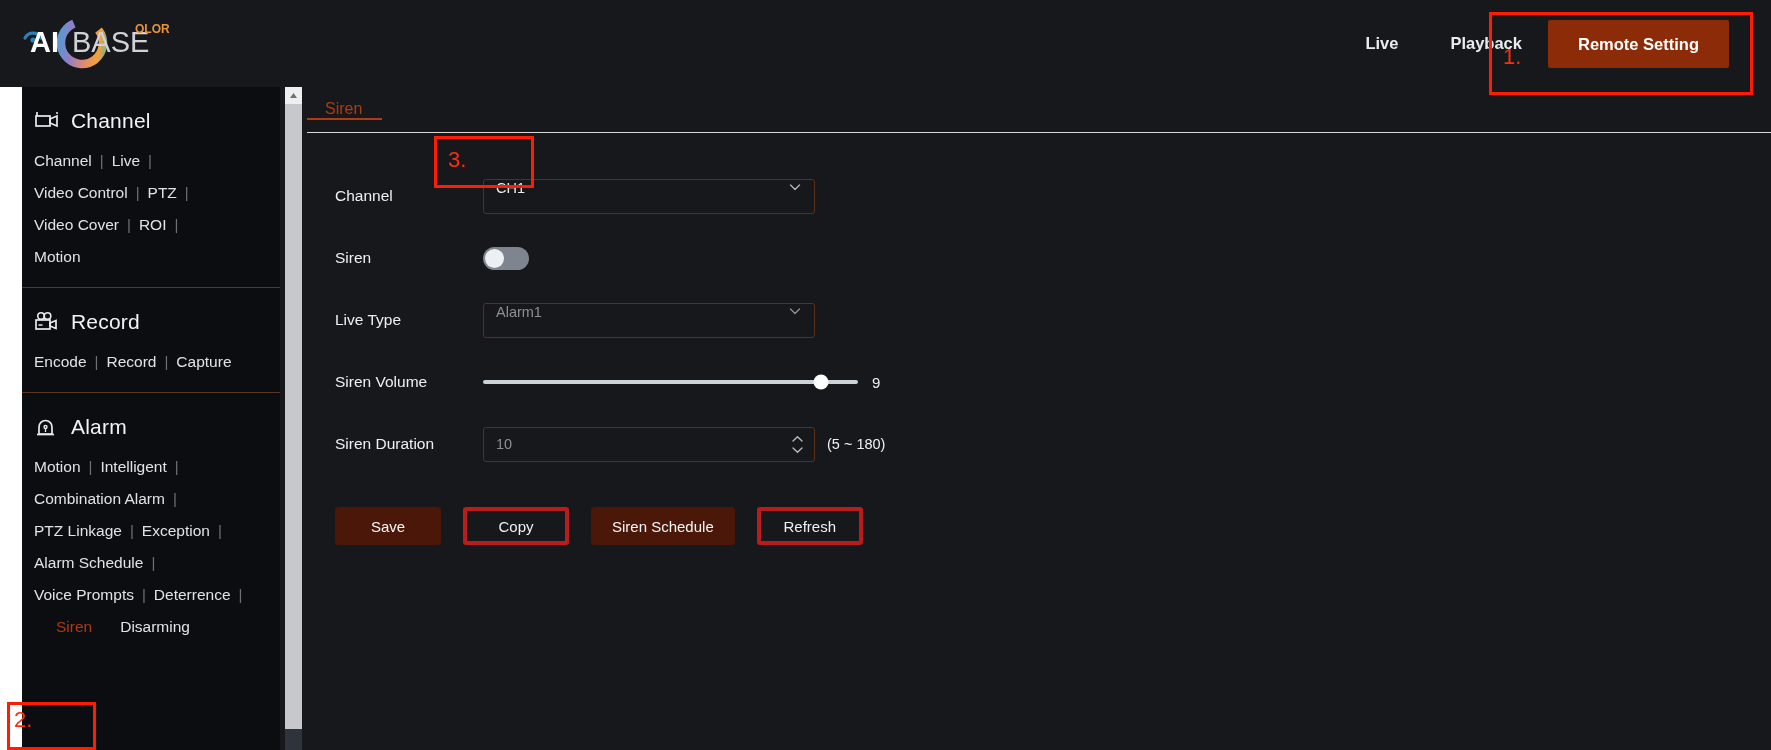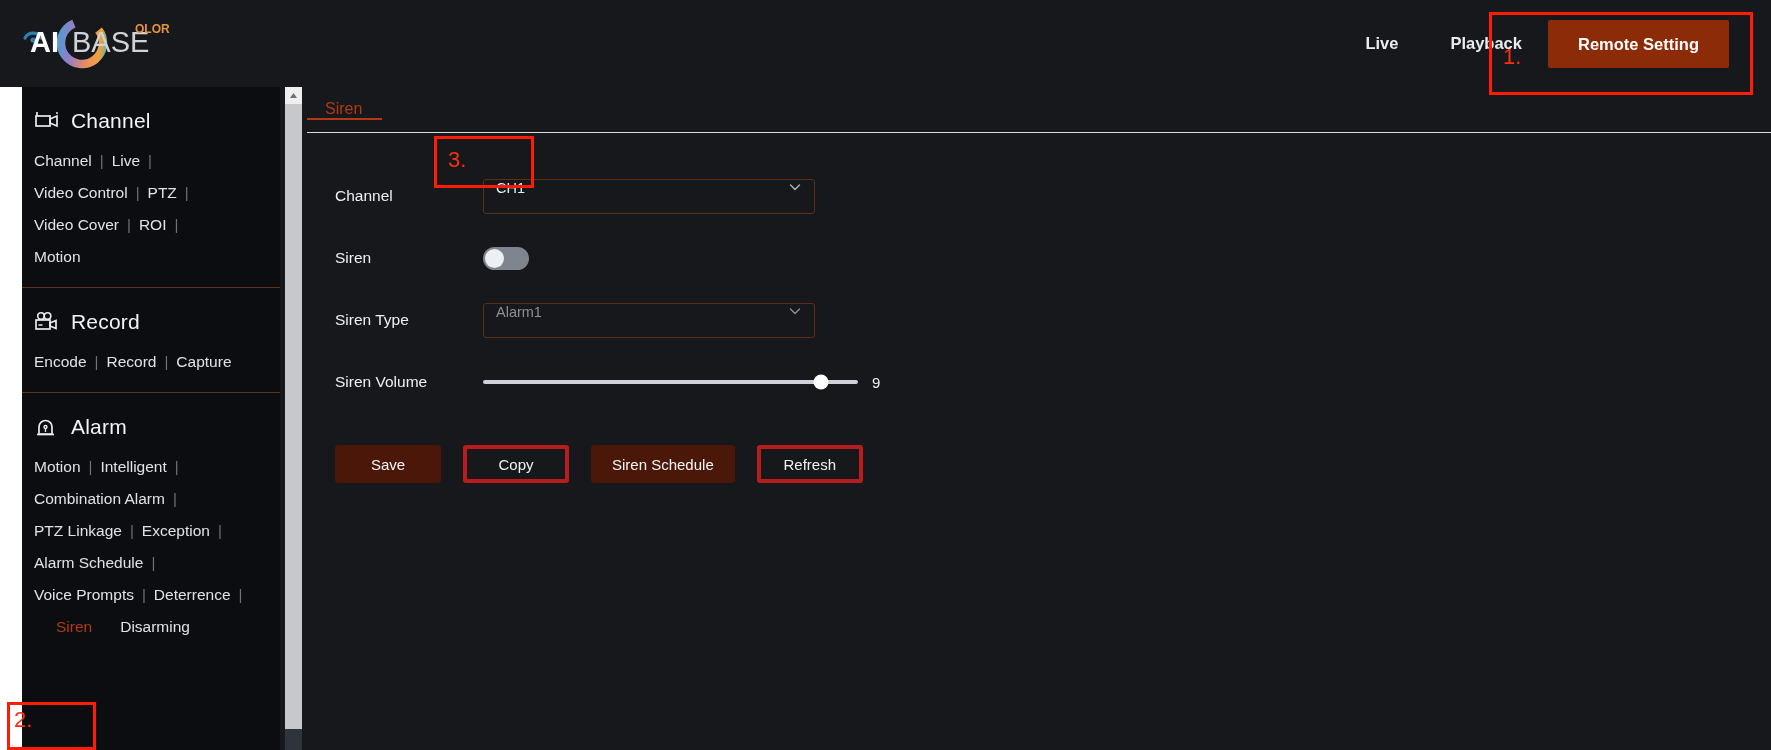--- a/index.html
+++ b/index.html
@@ -356,41 +356,58 @@
           <div class="row">
             <div class="row-label">Siren</div>
             <div class="field">
               <div class="toggle">
                 <div class="knob"></div>
               </div>
             </div>
           </div>
 
           <div class="row">
-            <div class="row-label">Siren Type</div>
+            <div class="row-label">Live Type</div>
             <div class="field">
               <div class="select">
                 <span class="select-val muted">Alarm1</span>
                 <svg class="chev" viewBox="0 0 14 14" xmlns="http://www.w3.org/2000/svg">
                   <path d="M2.5 5 L7 9.5 L11.5 5" fill="none" stroke="#8b9096" stroke-width="1.4" stroke-linecap="round" stroke-linejoin="round"></path>
                 </svg>
               </div>
             </div>
           </div>
 
           <div class="row">
             <div class="row-label">Siren Volume</div>
             <div class="field slider-wrap">
               <div class="slider">
                 <div class="thumb" id="vol-thumb" style="left: 90%;"></div>
               </div>
               <span class="slider-value">9</span>
             </div>
           </div>
 
+          <div class="row">
+            <div class="row-label">Siren Duration</div>
+            <div class="field" style="display:flex;align-items:center;">
+              <div class="stepper">
+                <span class="stepper-val">10</span>
+                <span class="spin">
+                  <svg width="13" height="8" viewBox="0 0 13 8" xmlns="http://www.w3.org/2000/svg">
+                    <path d="M2 6 L6.5 1.7 L11 6" fill="none" stroke="#b9bec5" stroke-width="1.3" stroke-linecap="round" stroke-linejoin="round"></path>
+                  </svg>
+                  <svg width="13" height="8" viewBox="0 0 13 8" xmlns="http://www.w3.org/2000/svg">
+                    <path d="M2 2 L6.5 6.3 L11 2" fill="none" stroke="#b9bec5" stroke-width="1.3" stroke-linecap="round" stroke-linejoin="round"></path>
+                  </svg>
+                </span>
+              </div>
+              <span class="hint">(5 ~ 180)</span>
+            </div>
+          </div>
 
           <div class="buttons">
             <div class="btn filled">Save</div>
             <div class="btn outline">Copy</div>
             <div class="btn filled">Siren Schedule</div>
             <div class="btn outline">Refresh</div>
           </div>
 
         </div>
       </div>

